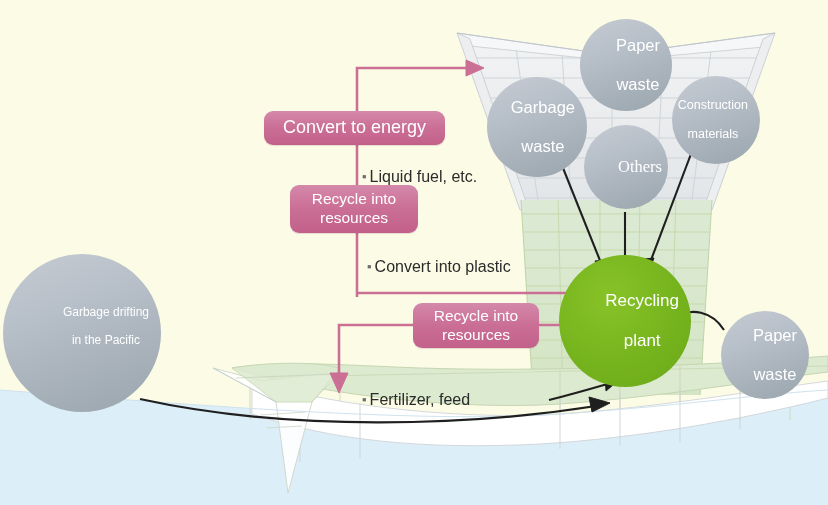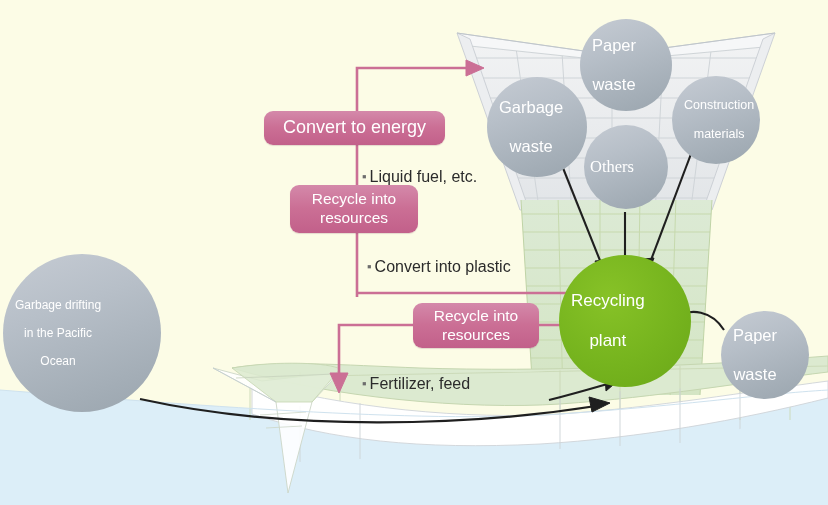--- a/index.html
+++ b/index.html
@@ -17,21 +17,21 @@
     background: #fcfce6;
   }
   #scene { position: absolute; left: 0; top: 0; }
 
   
   .circle {
     position: absolute;
     border-radius: 50%;
     display: flex;
     align-items: center;
-    justify-content: flex-start;
+    justify-content: flex-end;
     text-align: center;
     color: #ffffff;
     line-height: 1.18;
     box-sizing: border-box;
   }
   .circle.grey {
     background: linear-gradient(160deg, #c5cbd3 0%, #b7bfc8 35%, #9aa5ae 100%);
   }
   .circle.green {
     background: radial-gradient(circle at 38% 32%, #87c227 0%, #76b41e 55%, #6aa718 100%);
@@ -232,21 +232,21 @@
       </g>
 
       <g>
         <polyline points="572,325 339,325 339,380" fill="none" stroke-width="2.6"></polyline>
         <path d="M339,393 L330,373 L348,373 Z"></path>
       </g>
     </g>
   </svg>
 
   <div class="circle grey" style="left:3px; top:254px; width:158px; height:158px; font-size:12px;">
-    <span><span>Garbage drifting</span><br><span>in the Pacific</span><br><span>Ocean</span></span>
+    <span><span>Garbage drifting</span><br><span>in the Pacific</span><br></span>
   </div>
 
   <div class="circle grey" style="left:487px; top:77px; width:100px; height:100px; font-size:16.5px;">
     <span><span>Garbage</span><br><span>waste</span></span>
   </div>
 
   <div class="circle grey" style="left:580px; top:19px; width:92px; height:92px; font-size:16.5px;">
     <span><span>Paper</span><br><span>waste</span></span>
   </div>
 
@@ -279,17 +279,17 @@
   </div>
 
   <div class="bullet" style="left:362px; top:150px; font-size:16px;">
     <span class="dot">▪</span><span>Liquid fuel, etc.</span>
   </div>
 
   <div class="bullet" style="left:367px; top:240px; font-size:16px;">
     <span class="dot">▪</span><span>Convert into plastic</span>
   </div>
 
-  <div class="bullet" style="left:362px; top:357px; font-size:16px;">
+  <div class="bullet" style="left:362px; top:373px; font-size:16px;">
     <span class="dot">▪</span><span>Fertilizer, feed</span>
   </div>
 
 </div>
 
 </body></html>

